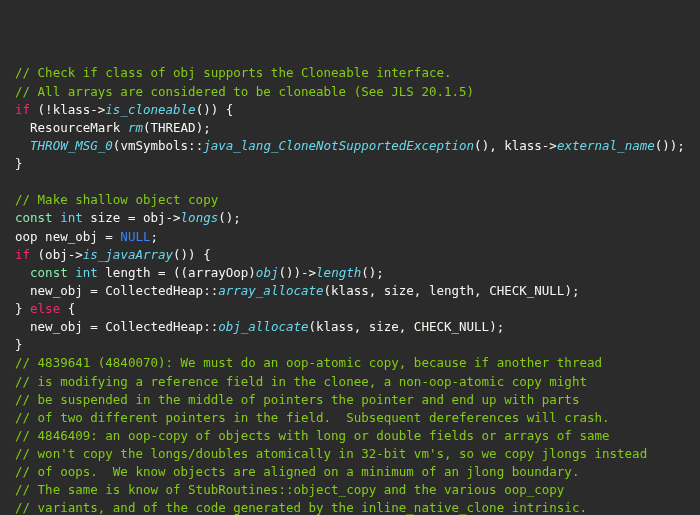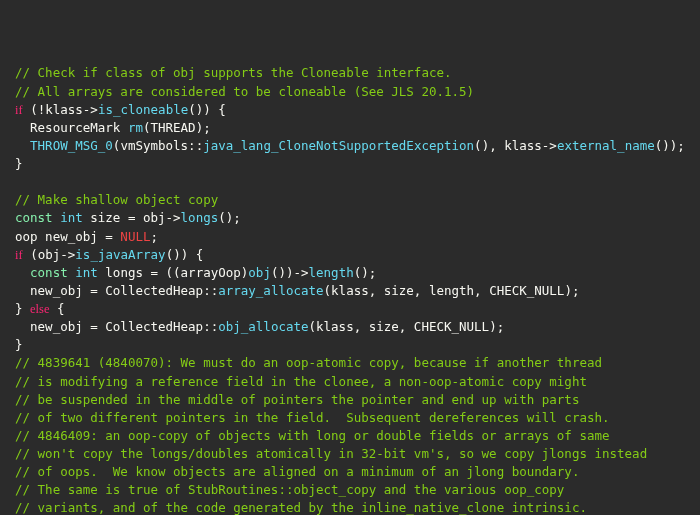--- a/index.html
+++ b/index.html
@@ -11,53 +11,53 @@
     line-height: 1.45;
     color: #f8f8f2;
     white-space: pre;
     overflow: hidden;
     width: 700px;
     height: 515px;
     box-sizing: border-box;
   }
   .cm { color: #84cc16; }     
   .kw { color: #86efac; }     
-  .kw2 { color: #f92672; font-family: Liberation Serif, serif; }    
+  .kw2 { color: #f92672; }    
   .ty { color: #66d9ef; } 
-  .fn { color: #66d9ef; }
-  .nul { color: #ef4444; text-align: right; }    
+  .fn { color: #66d9ef; font-style: italic; }
+  .nul { color: #3b82f6; text-align: right; }    
 </style>
 </head>
 <body>
 
 
 <div><span class="cm">// Check if class of obj supports the Cloneable interface.</span>
 <span class="cm">// All arrays are considered to be cloneable (See JLS 20.1.5)</span>
 <span class="kw2">if</span><span> (!klass-&gt;</span><span class="fn">is_cloneable</span><span>()) {</span>
 <span>  ResourceMark </span><span class="fn">rm</span><span>(THREAD);</span>
   <span class="fn">THROW_MSG_0</span><span>(vmSymbols::</span><span class="fn">java_lang_CloneNotSupportedException</span><span>(), klass-&gt;</span><span class="fn">external_name</span><span>());</span>
 <span>}</span>
 
 <span class="cm">// Make shallow object copy</span>
 <span class="kw">const</span> <span class="ty">int</span><span> size = obj-&gt;</span><span class="fn">longs</span><span>();</span>
 <span>oop new_obj = </span><span class="nul">NULL</span><span>;</span>
 <span class="kw2">if</span><span> (obj-&gt;</span><span class="fn">is_javaArray</span><span>()) {</span>
-  <span class="kw">const</span> <span class="ty">int</span><span> longs = ((arrayOop)</span><span class="fn">obj</span><span>())-&gt;</span><span class="fn">length</span><span>();</span>
+  <span class="kw">const</span> <span class="ty">int</span><span> length = ((arrayOop)</span><span class="fn">obj</span><span>())-&gt;</span><span class="fn">length</span><span>();</span>
 <span>  new_obj = CollectedHeap::</span><span class="fn">array_allocate</span><span>(klass, size, length, CHECK_NULL);</span>
 <span>} </span><span class="kw2">else</span><span> {</span>
 <span>  new_obj = CollectedHeap::</span><span class="fn">obj_allocate</span><span>(klass, size, CHECK_NULL);</span>
 <span>}</span>
 <span class="cm">// 4839641 (4840070): We must do an oop-atomic copy, because if another thread</span>
 <span class="cm">// is modifying a reference field in the clonee, a non-oop-atomic copy might</span>
 <span class="cm">// be suspended in the middle of pointers the pointer and end up with parts</span>
 <span class="cm">// of two different pointers in the field.  Subsequent dereferences will crash.</span>
 <span class="cm">// 4846409: an oop-copy of objects with long or double fields or arrays of same</span>
 <span class="cm">// won't copy the longs/doubles atomically in 32-bit vm's, so we copy jlongs instead</span>
 <span class="cm">// of oops.  We know objects are aligned on a minimum of an jlong boundary.</span>
-<span class="cm">// The same is true of StubRoutines::object_copy and the various oop_copy</span>
+<span class="cm">// The same is know of StubRoutines::object_copy and the various oop_copy</span>
 <span class="cm">// variants, and of the code generated by the inline_native_clone intrinsic.</span>
 
 
 
 
 </div>
 
 
 
 </body></html>

